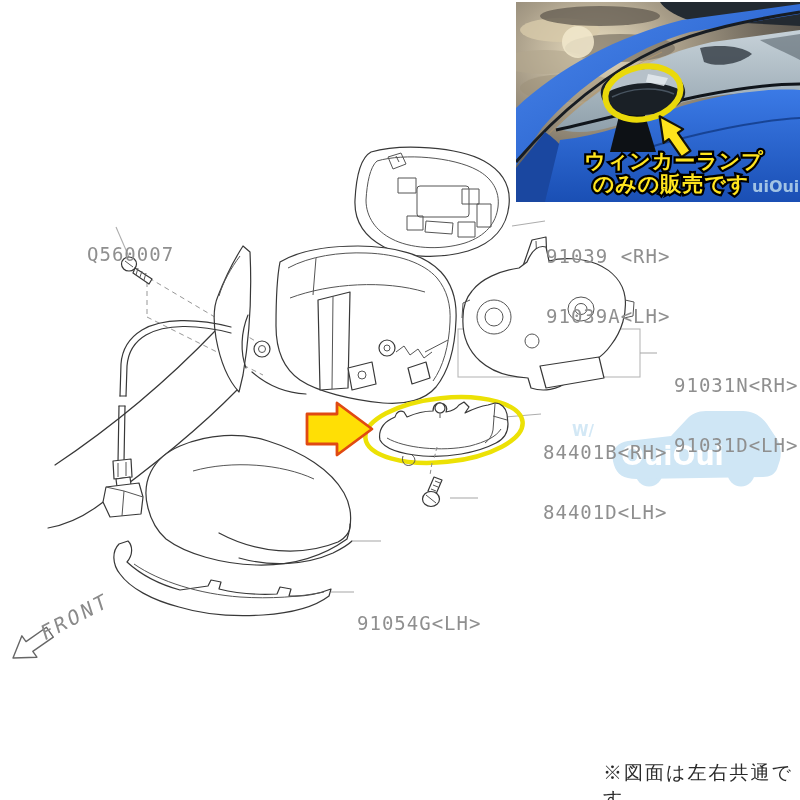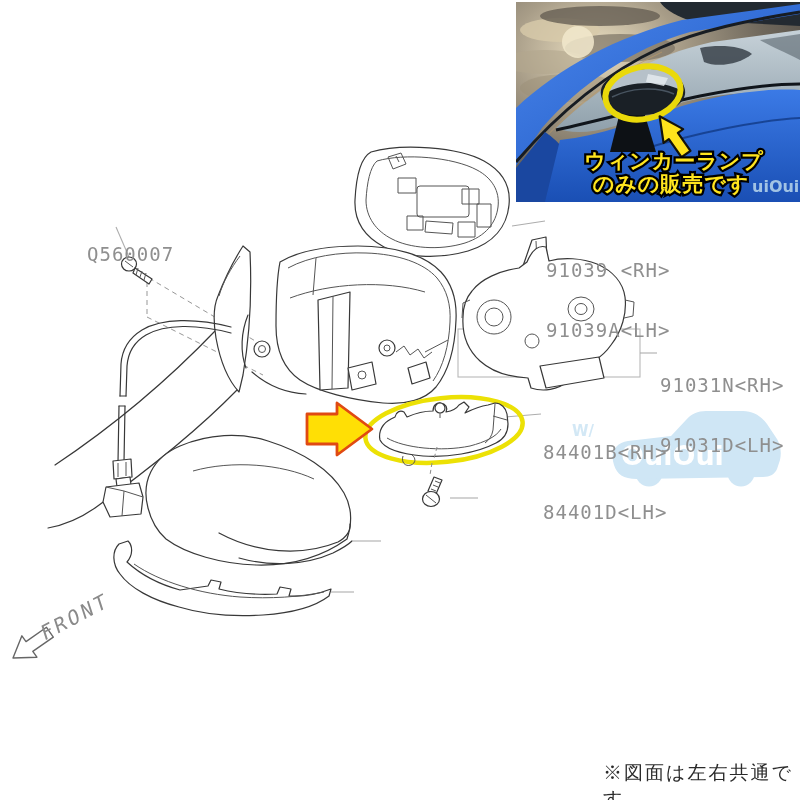--- a/index.html
+++ b/index.html
@@ -243,35 +243,36 @@
     <text class="pcap" x="674" y="168" text-anchor="middle">ウィンカーランプ</text>
     <text class="pcap" x="671" y="191" text-anchor="middle">のみの販売です</text>
     <text class="wmfrag" x="752" y="192">uiOui</text>
   </g>
 </svg>
 
 <div class="plabel" style="left:87px;top:204px">
   <div>Q560007</div>
 </div>
 
-<div class="plabel" style="left:546px;top:220px">
+<div class="plabel" style="left:546px;top:206px">
   <div>91039 &lt;RH&gt;</div>
   <div>91039A&lt;LH&gt;</div>
 </div>
 
-<div class="plabel" style="left:660px;top:335px">
+<div class="plabel" style="left:674px;top:335px">
   <div>91031N&lt;RH&gt;</div>
   <div>91031D&lt;LH&gt;</div>
 </div>
 
 <div class="plabel" style="left:543px;top:402px">
   <div>84401B&lt;RH&gt;</div>
   <div>84401D&lt;LH&gt;</div>
 </div>
 
 
 
 <div class="plabel" style="left:357px;top:573px">
+  <div>91054G&lt;LH&gt;</div>
 </div>
 
 <div class="note">※図面は左右共通です</div>
 
 </div>
 
 </body></html>

